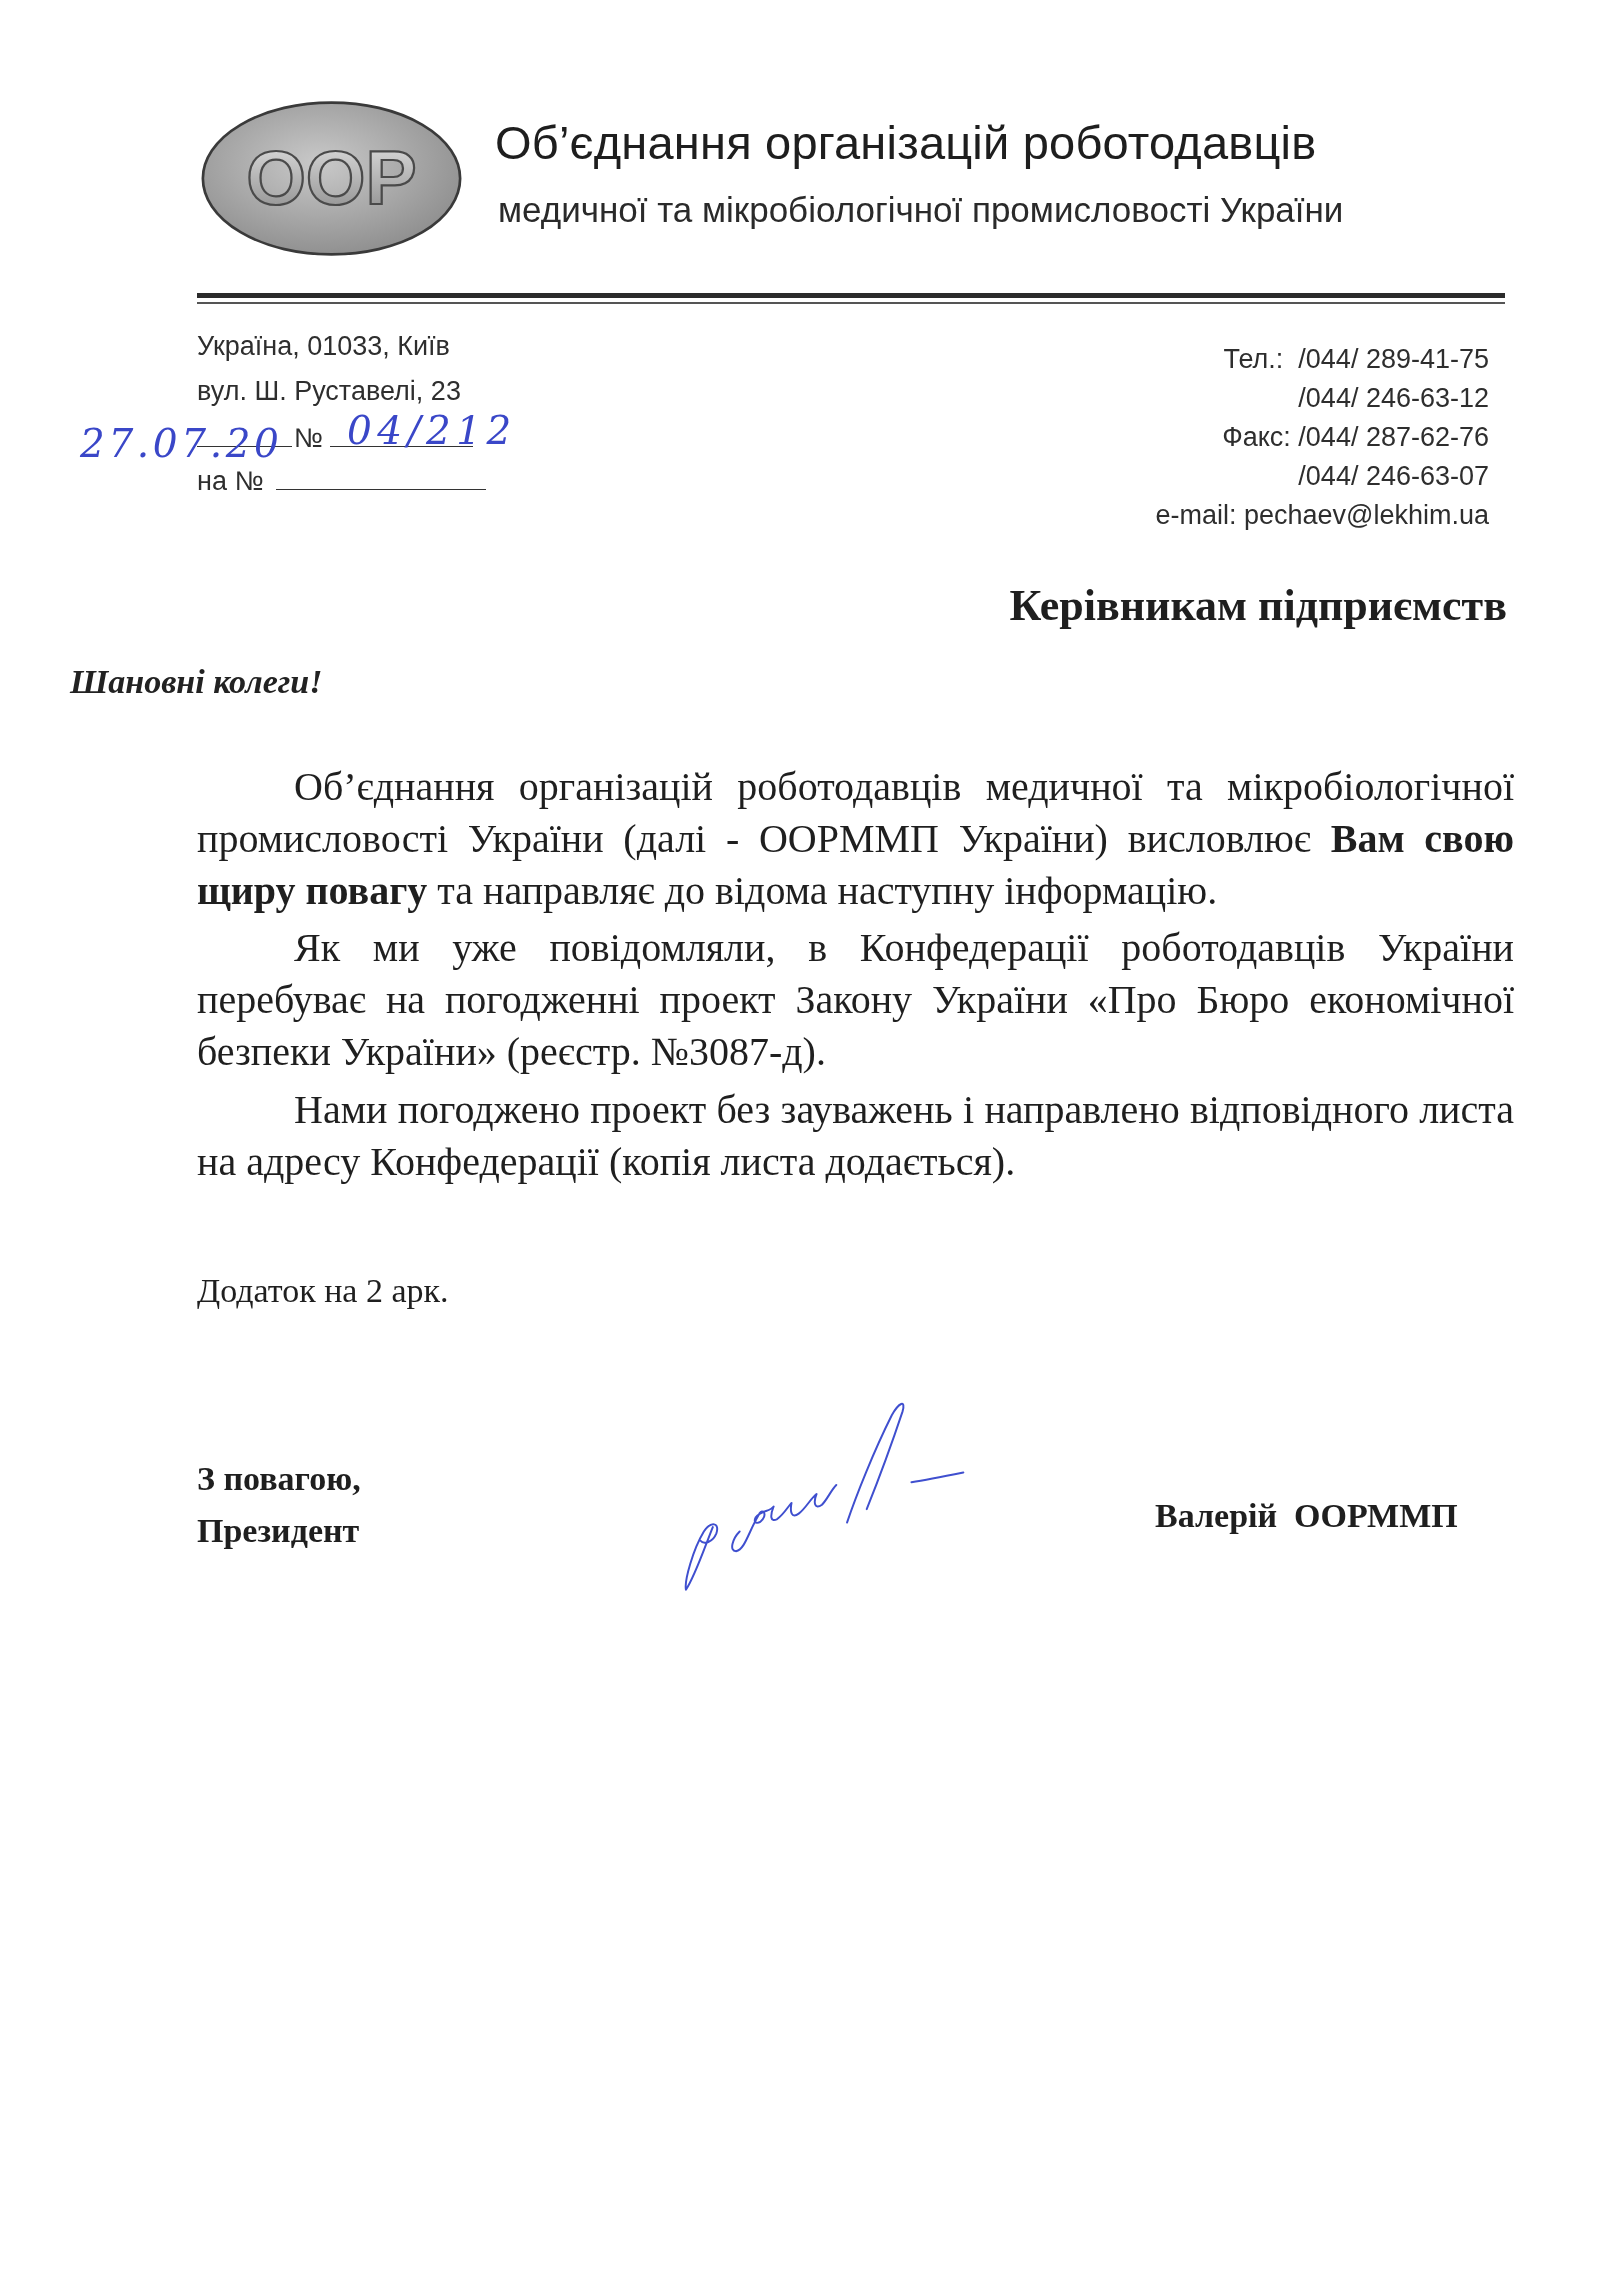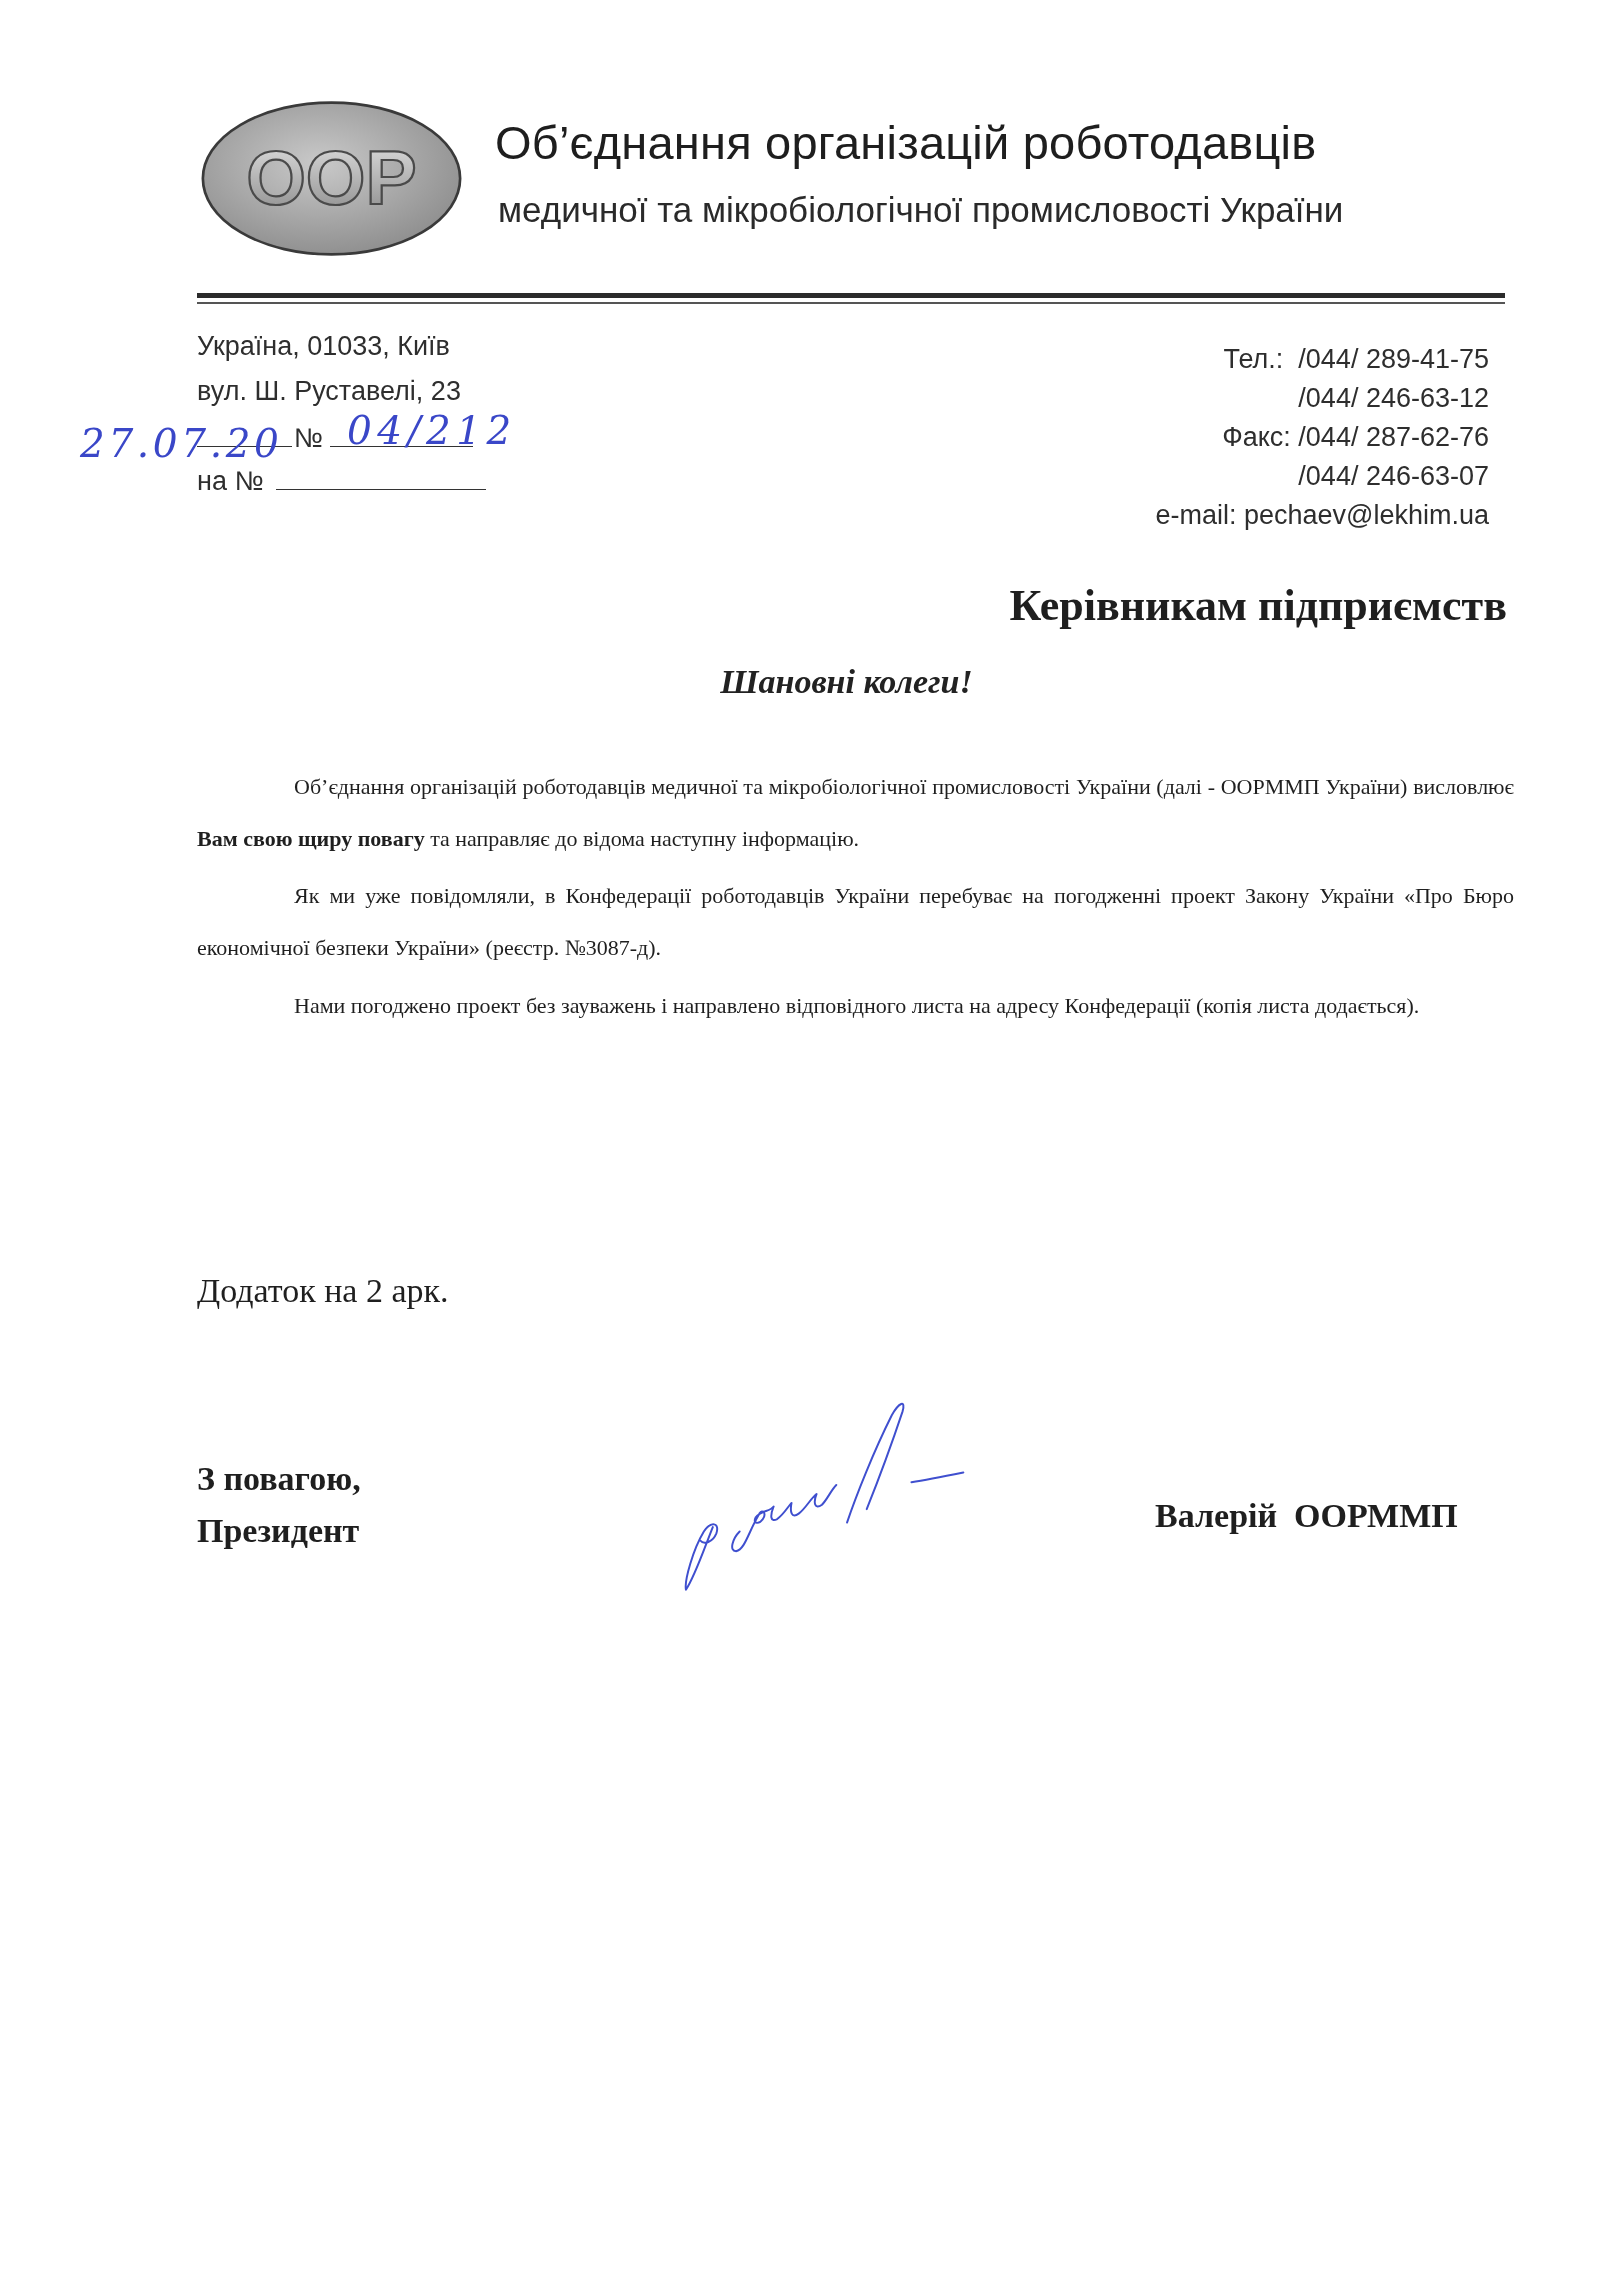--- a/index.html
+++ b/index.html
@@ -24,24 +24,24 @@
   .blank-line { display: inline-block; border-bottom: 1.8px solid #333; vertical-align: baseline; height: 0.9px; }
   .hand { font-family: "DejaVu Serif", serif; font-style: italic; color: #3a47c8; white-space: nowrap; }
   #hand-date { left: 80px; top: 410px; font-size: 39px; letter-spacing: 3.6px; margin-top: 11px; }
   #hand-num { left: 347px; top: 408px; font-size: 39px; letter-spacing: 5.4px; }
 
   #contacts { right: 134px; top: 340px; text-align: right; }
   #contacts .row { font-size: 27px; line-height: 39px; color: #2e2e2e; white-space: pre; }
 
   
   #recipient { right: 116px; top: 580px; font-size: 44px; font-weight: bold; color: #1f1f1f; white-space: nowrap; }
-  #greeting { left: 0; width: 1623px; top: 663px; text-align: center; font-size: 34px; font-weight: bold; font-style: italic; color: #222; padding-left: 70px; box-sizing: border-box; }
+  #greeting { left: 0; width: 1623px; top: 663px; text-align: left; font-size: 34px; font-weight: bold; font-style: italic; color: #222; padding-left: 70px; box-sizing: border-box; }
 
   #body { left: 197px; top: 761px; width: 1317px; }
-  #body p { margin: 0 0 5.4px 0; font-size: 22px; line-height: 52px; text-align: justify; text-indent: 97px; color: #1f1f1f; }
+  #body p { margin: 0 0 5.4px 0; font-size: 40px; line-height: 52px; text-align: justify; text-indent: 97px; color: #1f1f1f; }
   #body b { font-weight: bold; }
 
   #attachment { left: 197px; top: 1272px; font-size: 34px; color: #1f1f1f; white-space: nowrap; }
 
   
   #closing { left: 197px; top: 1453px; font-size: 34px; font-weight: bold; line-height: 52px; color: #1f1f1f; white-space: nowrap; }
   #signature { left: 677px; top: 1397px; width: 349px; height: 202px; }
   #signatory { left: 1155px; top: 1497px; font-size: 34px; font-weight: bold; color: #1f1f1f; white-space: pre; }
 </style>
 </head>

